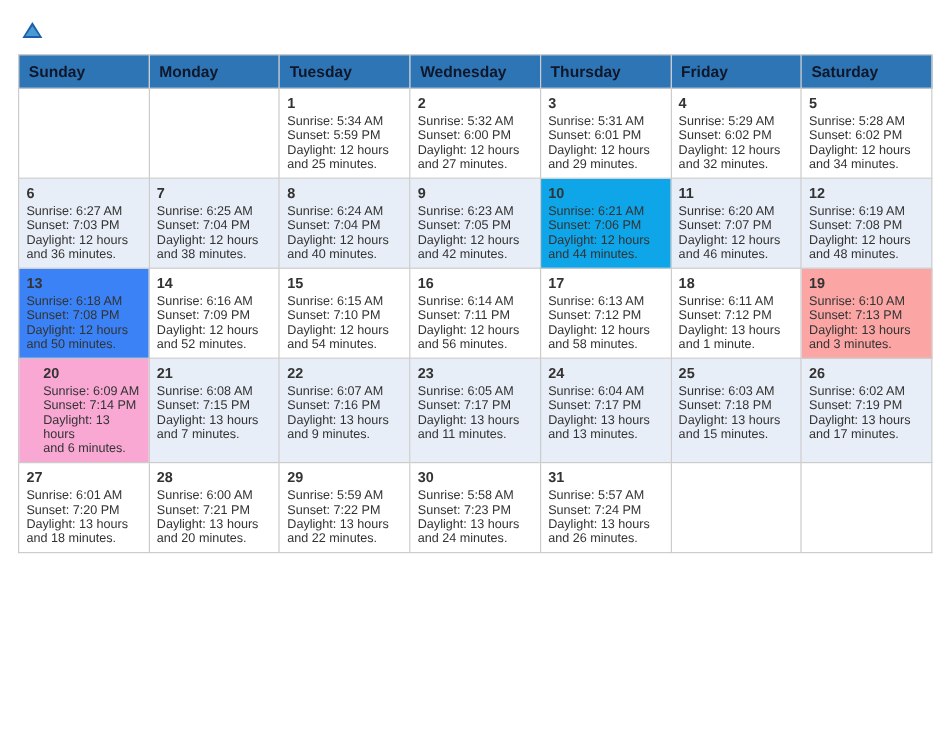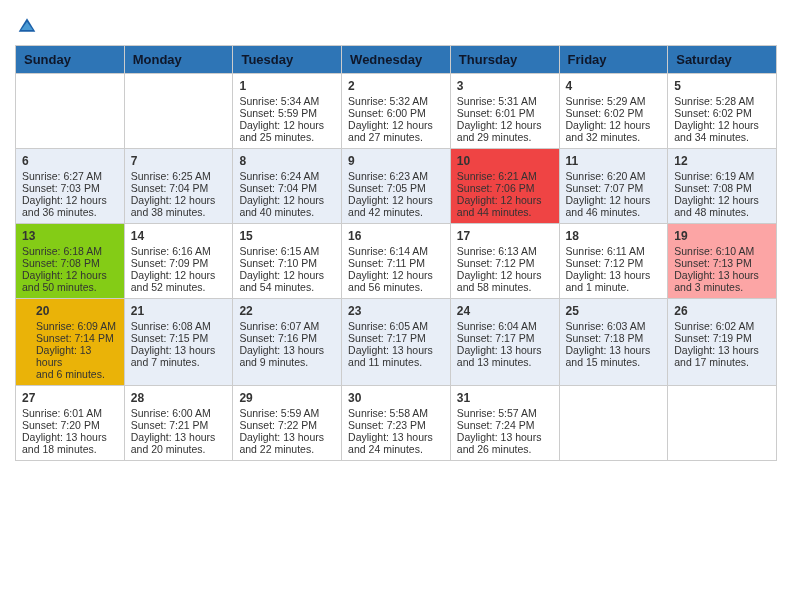--- a/index.html
+++ b/index.html
@@ -187,21 +187,21 @@
           <div>Daylight: 12 hours</div>
           <div>and 40 minutes.</div>
         </td>
         <td style="background-color: rgb(232, 238, 247);">
           <span class="day-num">9</span>
           <div>Sunrise: 6:23 AM</div>
           <div>Sunset: 7:05 PM</div>
           <div>Daylight: 12 hours</div>
           <div>and 42 minutes.</div>
         </td>
-        <td style="background-color: #ef4444;">
+        <td style="background-color: #0ea5e9;">
           <span class="day-num">10</span>
           <div>Sunrise: 6:21 AM</div>
           <div>Sunset: 7:06 PM</div>
           <div>Daylight: 12 hours</div>
           <div>and 44 minutes.</div>
         </td>
         <td style="background-color: rgb(232, 238, 247);">
           <span class="day-num">11</span>
           <div>Sunrise: 6:20 AM</div>
           <div>Sunset: 7:07 PM</div>
@@ -210,21 +210,21 @@
         </td>
         <td style="background-color: rgb(232, 238, 247);">
           <span class="day-num">12</span>
           <div>Sunrise: 6:19 AM</div>
           <div>Sunset: 7:08 PM</div>
           <div>Daylight: 12 hours</div>
           <div>and 48 minutes.</div>
         </td>
       </tr>
       <tr>
-        <td style="background-color: #84cc16;">
+        <td style="background-color: #3b82f6;">
           <span class="day-num">13</span>
           <div>Sunrise: 6:18 AM</div>
           <div>Sunset: 7:08 PM</div>
           <div>Daylight: 12 hours</div>
           <div>and 50 minutes.</div>
         </td>
         <td style="background-color: rgb(255, 255, 255); margin-left: 12px;">
           <span class="day-num">14</span>
           <div>Sunrise: 6:16 AM</div>
           <div>Sunset: 7:09 PM</div>
@@ -261,21 +261,21 @@
         </td>
         <td style="background-color: #fca5a5;">
           <span class="day-num">19</span>
           <div>Sunrise: 6:10 AM</div>
           <div>Sunset: 7:13 PM</div>
           <div>Daylight: 13 hours</div>
           <div>and 3 minutes.</div>
         </td>
       </tr>
       <tr>
-        <td style="background-color: #eab308; padding-left: 20px;">
+        <td style="background-color: #f9a8d4; padding-left: 20px;">
           <span class="day-num">20</span>
           <div>Sunrise: 6:09 AM</div>
           <div>Sunset: 7:14 PM</div>
           <div>Daylight: 13 hours</div>
           <div>and 6 minutes.</div>
         </td>
         <td style="background-color: rgb(232, 238, 247);">
           <span class="day-num">21</span>
           <div>Sunrise: 6:08 AM</div>
           <div>Sunset: 7:15 PM</div>

